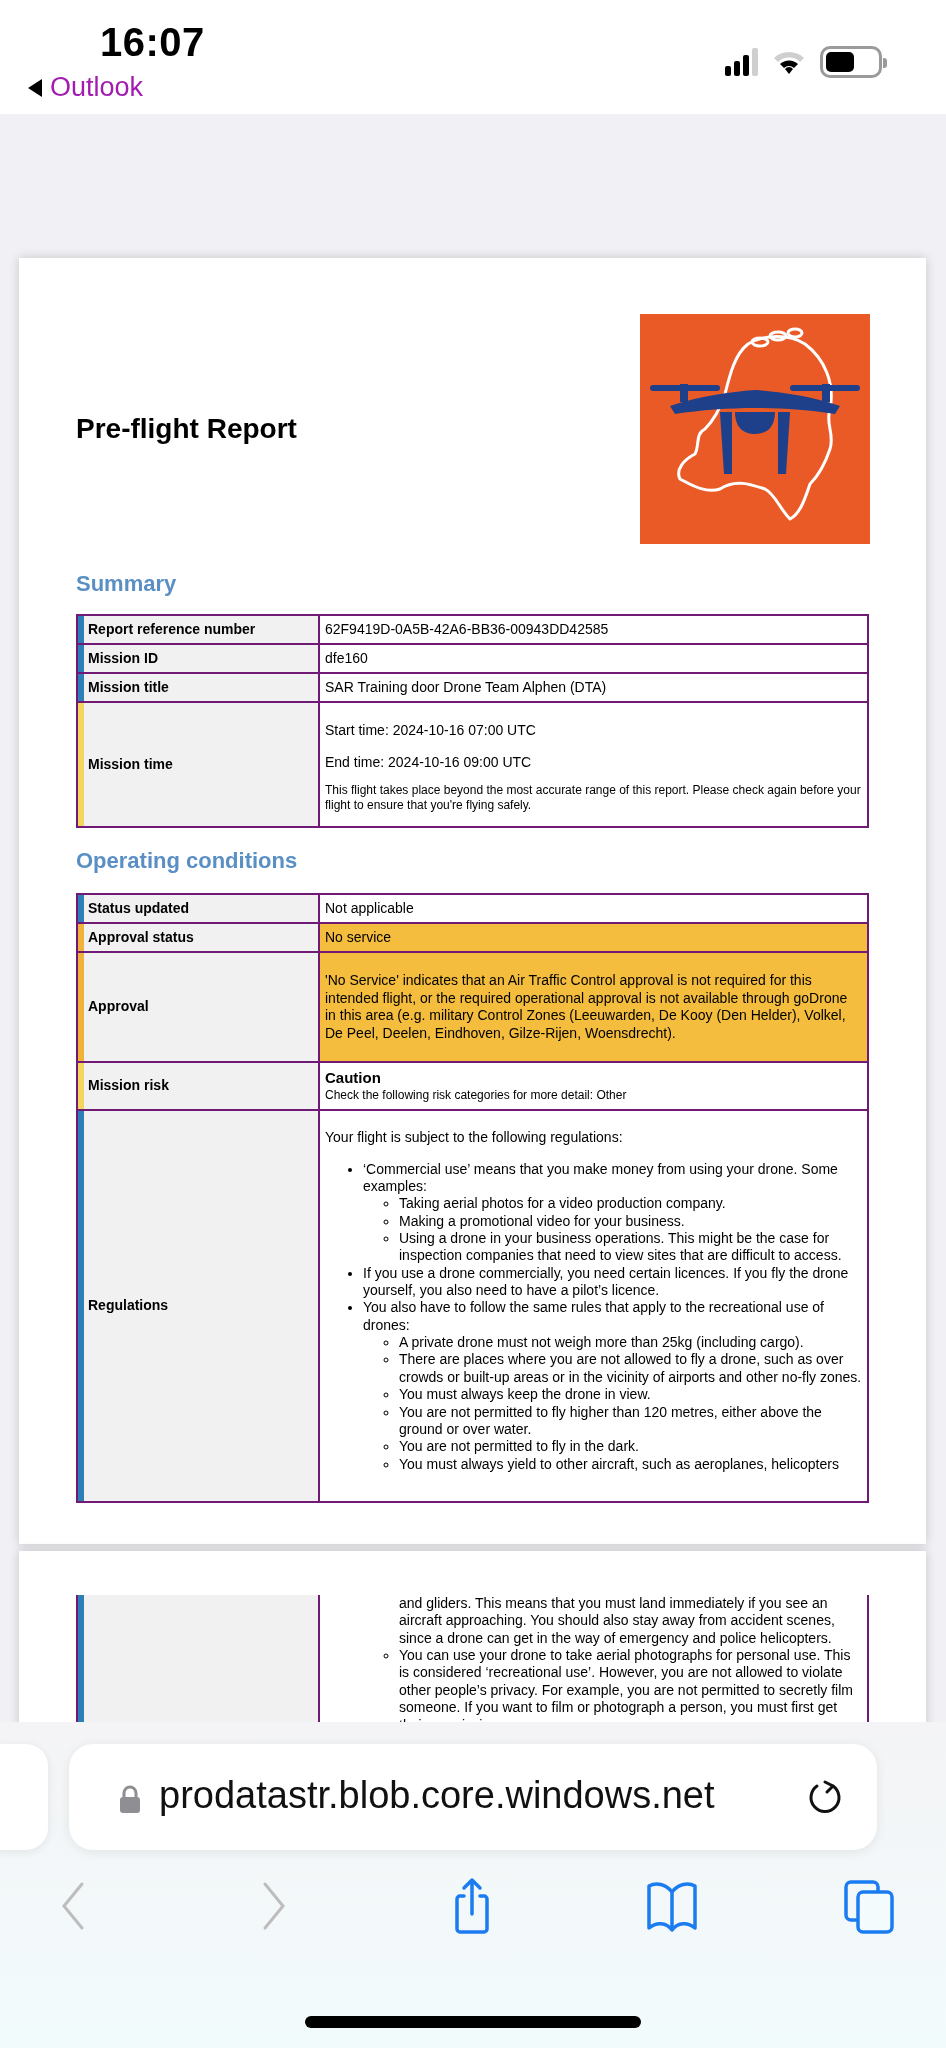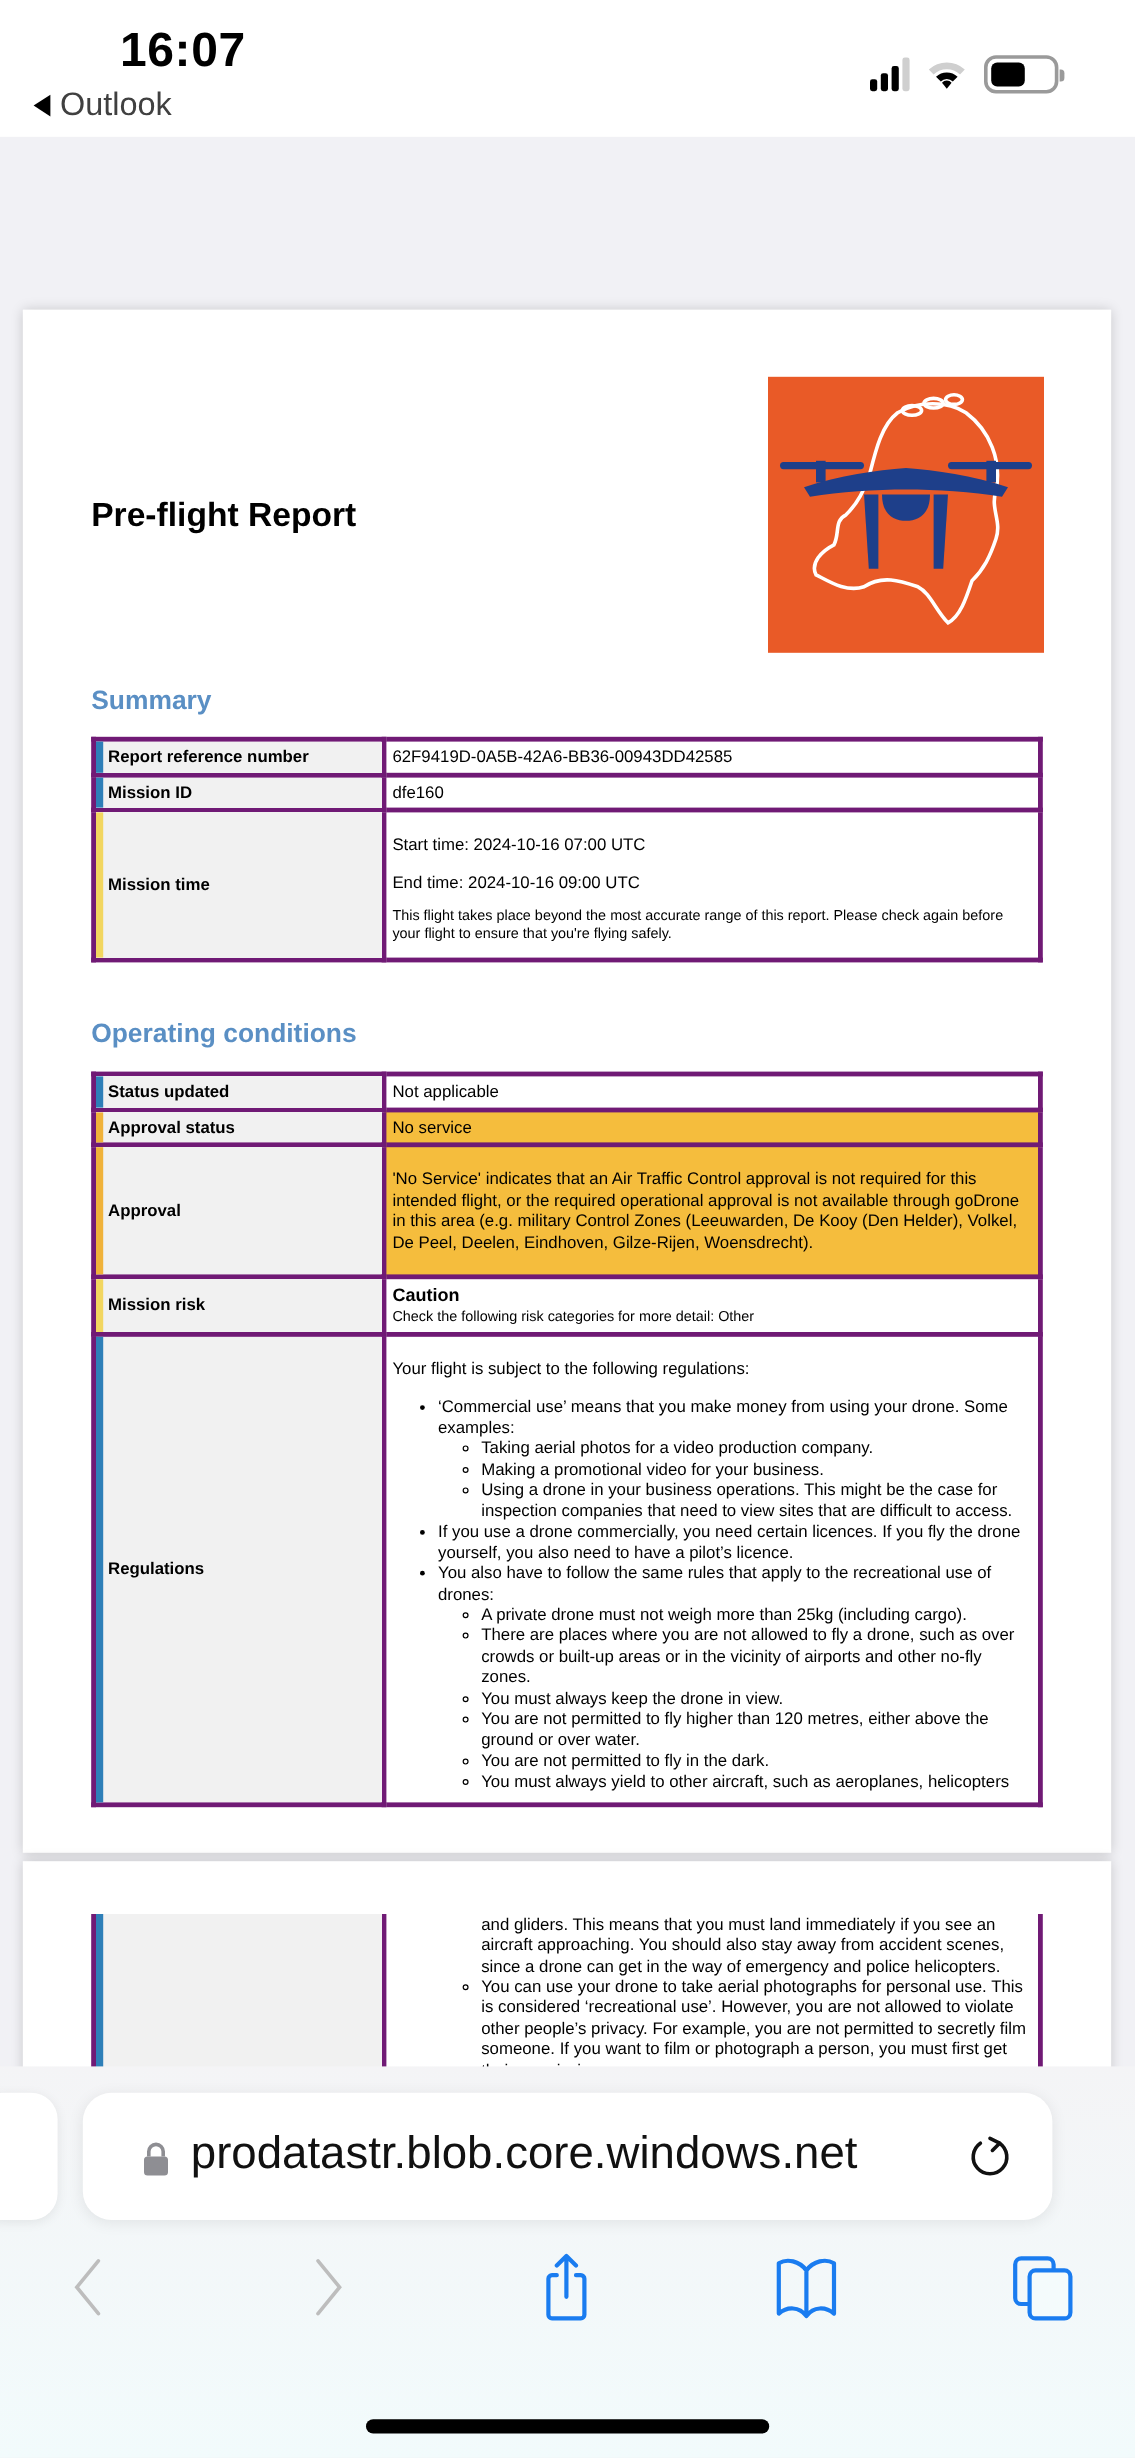--- a/index.html
+++ b/index.html
@@ -1,38 +1,38 @@
 <!DOCTYPE html>
 <html><head>
 <meta charset="utf-8">
 <style>
   * { box-sizing: border-box; margin: 0; padding: 0; }
   html, body { width: 946px; height: 2048px; overflow: hidden; background: #f1f1f5; font-family: "Liberation Sans", sans-serif; }
   .status-bar { position: absolute; left: 0; top: 0; width: 946px; height: 114px; background: #ffffff; }
   .time { position: absolute; left: 100px; top: 20px; font-size: 40px; font-weight: bold; color: #000; letter-spacing: 0.5px; }
-  .back-app { position: absolute; left: 28px; top: 72px; font-size: 27px; color: #404040; display: flex; align-items: center; gap: 8px; }
+  .back-app { position: absolute; left: 28px; top: 72px; font-size: 27px; color: #a21caf; display: flex; align-items: center; gap: 8px; }
   .back-tri { width: 0; height: 0; border-top: 9px solid transparent; border-bottom: 9px solid transparent; border-right: 14px solid #000; }
   .status-icons { position: absolute; right: 64px; top: 46px; display: flex; align-items: center; gap: 14px; }
   .signal { display: flex; align-items: flex-end; gap: 3px; height: 28px; }
   .signal span { width: 6px; border-radius: 2px; background: #000; }
   .signal span.dim { background: #cfcfcf; }
   .battery { position: relative; width: 62px; height: 32px; border: 3px solid #9a9a9a; border-radius: 10px; padding: 3px; }
   .battery .fill { width: 28px; height: 100%; background: #000; border-radius: 5px; }
   .battery .nub { position: absolute; right: -8px; top: 9px; width: 4px; height: 10px; background: #9a9a9a; border-radius: 0 3px 3px 0; }
 
   .page { position: absolute; left: 19px; width: 907px; background: #fff; box-shadow: 0 0 10px rgba(0,0,0,0.18); }
   .page1 { top: 258px; height: 1286px; }
   .page2 { top: 1551px; height: 300px; }
 
   .doc-title { position: absolute; left: 57px; top: 155px; font-size: 28px; font-weight: bold; color: #000; }
   .logo { position: absolute; left: 621px; top: 56px; width: 230px; height: 230px; background: #e95a27; }
   .section-h { position: absolute; left: 57px; font-size: 22px; font-weight: bold; color: #5a8fc4; }
 
   table.rt { position: absolute; left: 57px; width: 793px; border-collapse: collapse; font-size: 14px; color: #000; }
-  table.rt td { border: 4px solid #701a75; vertical-align: middle; padding: 4px 5px; line-height: 1.25; }
+  table.rt td { border: 2px solid #701a75; vertical-align: middle; padding: 4px 5px; line-height: 1.25; }
   table.rt td.lbl { width: 242px; background: #f1f1f1; font-weight: bold; padding-left: 10px; position: relative; }
   table.rt td.lbl::before { content: ""; position: absolute; left: 0; top: 0; bottom: 0; width: 6px; background: var(--bar); }
   table.rt td.val { background: #fff; }
   table.rt td.val.amber { background: #f5bd3d; }
   .small { font-size: 12px; }
   .caution { font-weight: bold; font-size: 15px; }
 
   .reg ul { margin-left: 38px; list-style: disc; }
   .reg ul ul { margin-left: 36px; list-style: circle; }
   .reg li { font-size: 14px; line-height: 1.24; }
@@ -98,20 +98,24 @@
   <div class="section-h" style="top:313px">Summary</div>
   <table class="rt" style="top:356px">
     <tbody>
         <tr style="height:29px">
       <td class="lbl" style="--bar:#2e7fb8">Report reference number</td>
       <td class="val">62F9419D-0A5B-42A6-BB36-00943DD42585</td>
     </tr>
     <tr style="height:29px">
       <td class="lbl" style="--bar:#2e7fb8">Mission ID</td>
       <td class="val">dfe160</td>
+    </tr>
+    <tr style="height:29px">
+      <td class="lbl" style="--bar:#2e7fb8">Mission title</td>
+      <td class="val">SAR Training door Drone Team Alphen (DTA)</td>
     </tr>
     <tr style="height:125px">
       <td class="lbl" style="--bar:#f2d660">Mission time</td>
       <td class="val">
         <div style="margin:6px 0 14px">Start time: 2024-10-16 07:00 UTC</div>
         <div style="margin-bottom:12px">End time: 2024-10-16 09:00 UTC</div>
         <div class="small">This flight takes place beyond the most accurate range of this report. Please check again before your flight to ensure that you're flying safely.</div>
       </td>
     </tr>
   </tbody>

